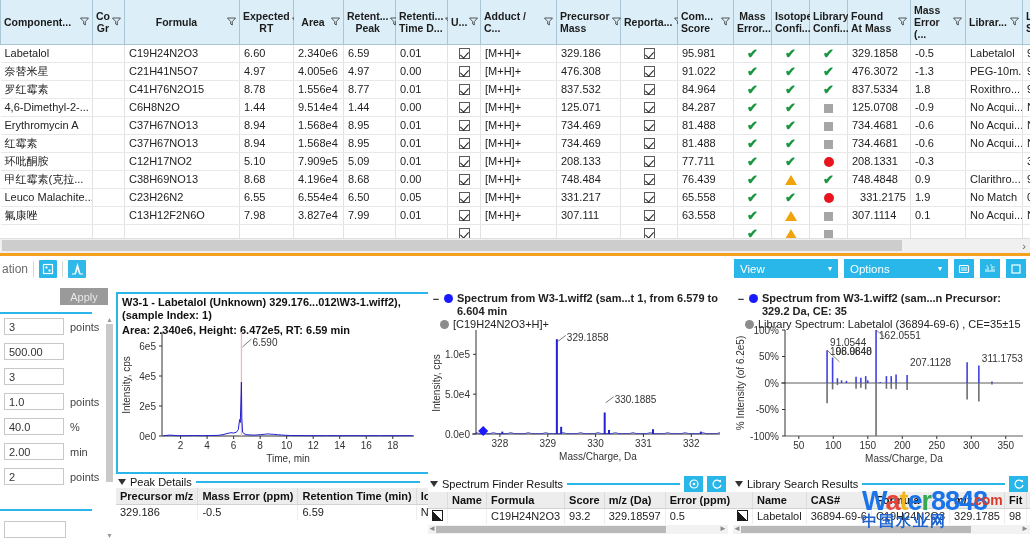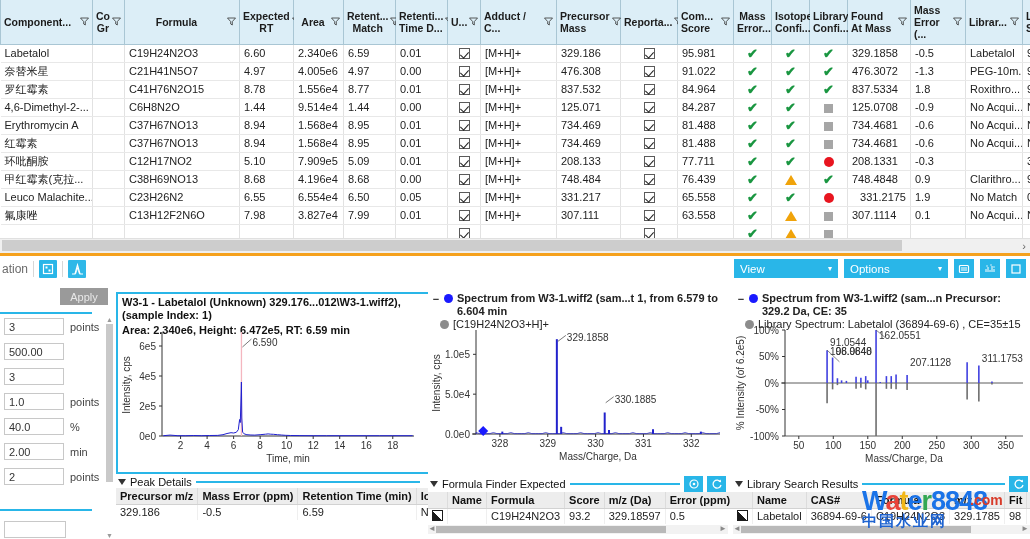--- a/index.html
+++ b/index.html
@@ -203,21 +203,21 @@
                 <span class="lbl"><span>Area</span></span>
                 <span class="funnel">
                   <svg width="9" height="9" viewBox="0 0 9 9">
                     <path d="M0.5 1 L8.5 1 L5.3 4.6 L5.3 8 L3.7 7 L3.7 4.6 Z" fill="none" stroke="#333" stroke-width="0.8"></path>
                   </svg>
                 </span>
               </div>
             </th>
             <th class="c" style="width: 52px;">
               <div class="thin">
-                <span class="lbl"><span>Retent...</span><br><span>Match</span></span>
+                <span class="lbl"><span>Retent...</span><br><span>Peak</span></span>
                 <span class="funnel">
                   <svg width="9" height="9" viewBox="0 0 9 9">
                     <path d="M0.5 1 L8.5 1 L5.3 4.6 L5.3 8 L3.7 7 L3.7 4.6 Z" fill="none" stroke="#333" stroke-width="0.8"></path>
                   </svg>
                 </span>
               </div>
             </th>
             <th style="width: 52px;">
               <div class="thin">
                 <span class="lbl"><span>Retenti...</span><br><span>Time D...</span></span>
@@ -868,21 +868,21 @@
             <td>6.59</td>
             <td>N/A</td>
           </tr>
         </tbody>
     </table>
   </div>
 
   <div style="position:absolute; left:428px; top:476px; width:300px; height:63px; background:#fff;">
     <div class="sechead">
       <span class="tri2"></span>
-      <span class="txt">Formula Finder Expected</span>
+      <span class="txt">Spectrum Finder Results</span>
       <span class="rule"></span>
       <span class="ic">
         <svg width="12" height="12" viewBox="0 0 12 12">
             <circle cx="6" cy="6" r="4" fill="none" stroke="#fff" stroke-width="1.2"></circle>
             <circle cx="6" cy="6" r="1.3" fill="#fff"></circle>
           </svg>
       </span>
       <span class="ic">
         <svg width="12" height="12" viewBox="0 0 12 12">
             <path d="M9.5 4A4 4 0 1 0 10 7" fill="none" stroke="#fff" stroke-width="1.3"></path>

